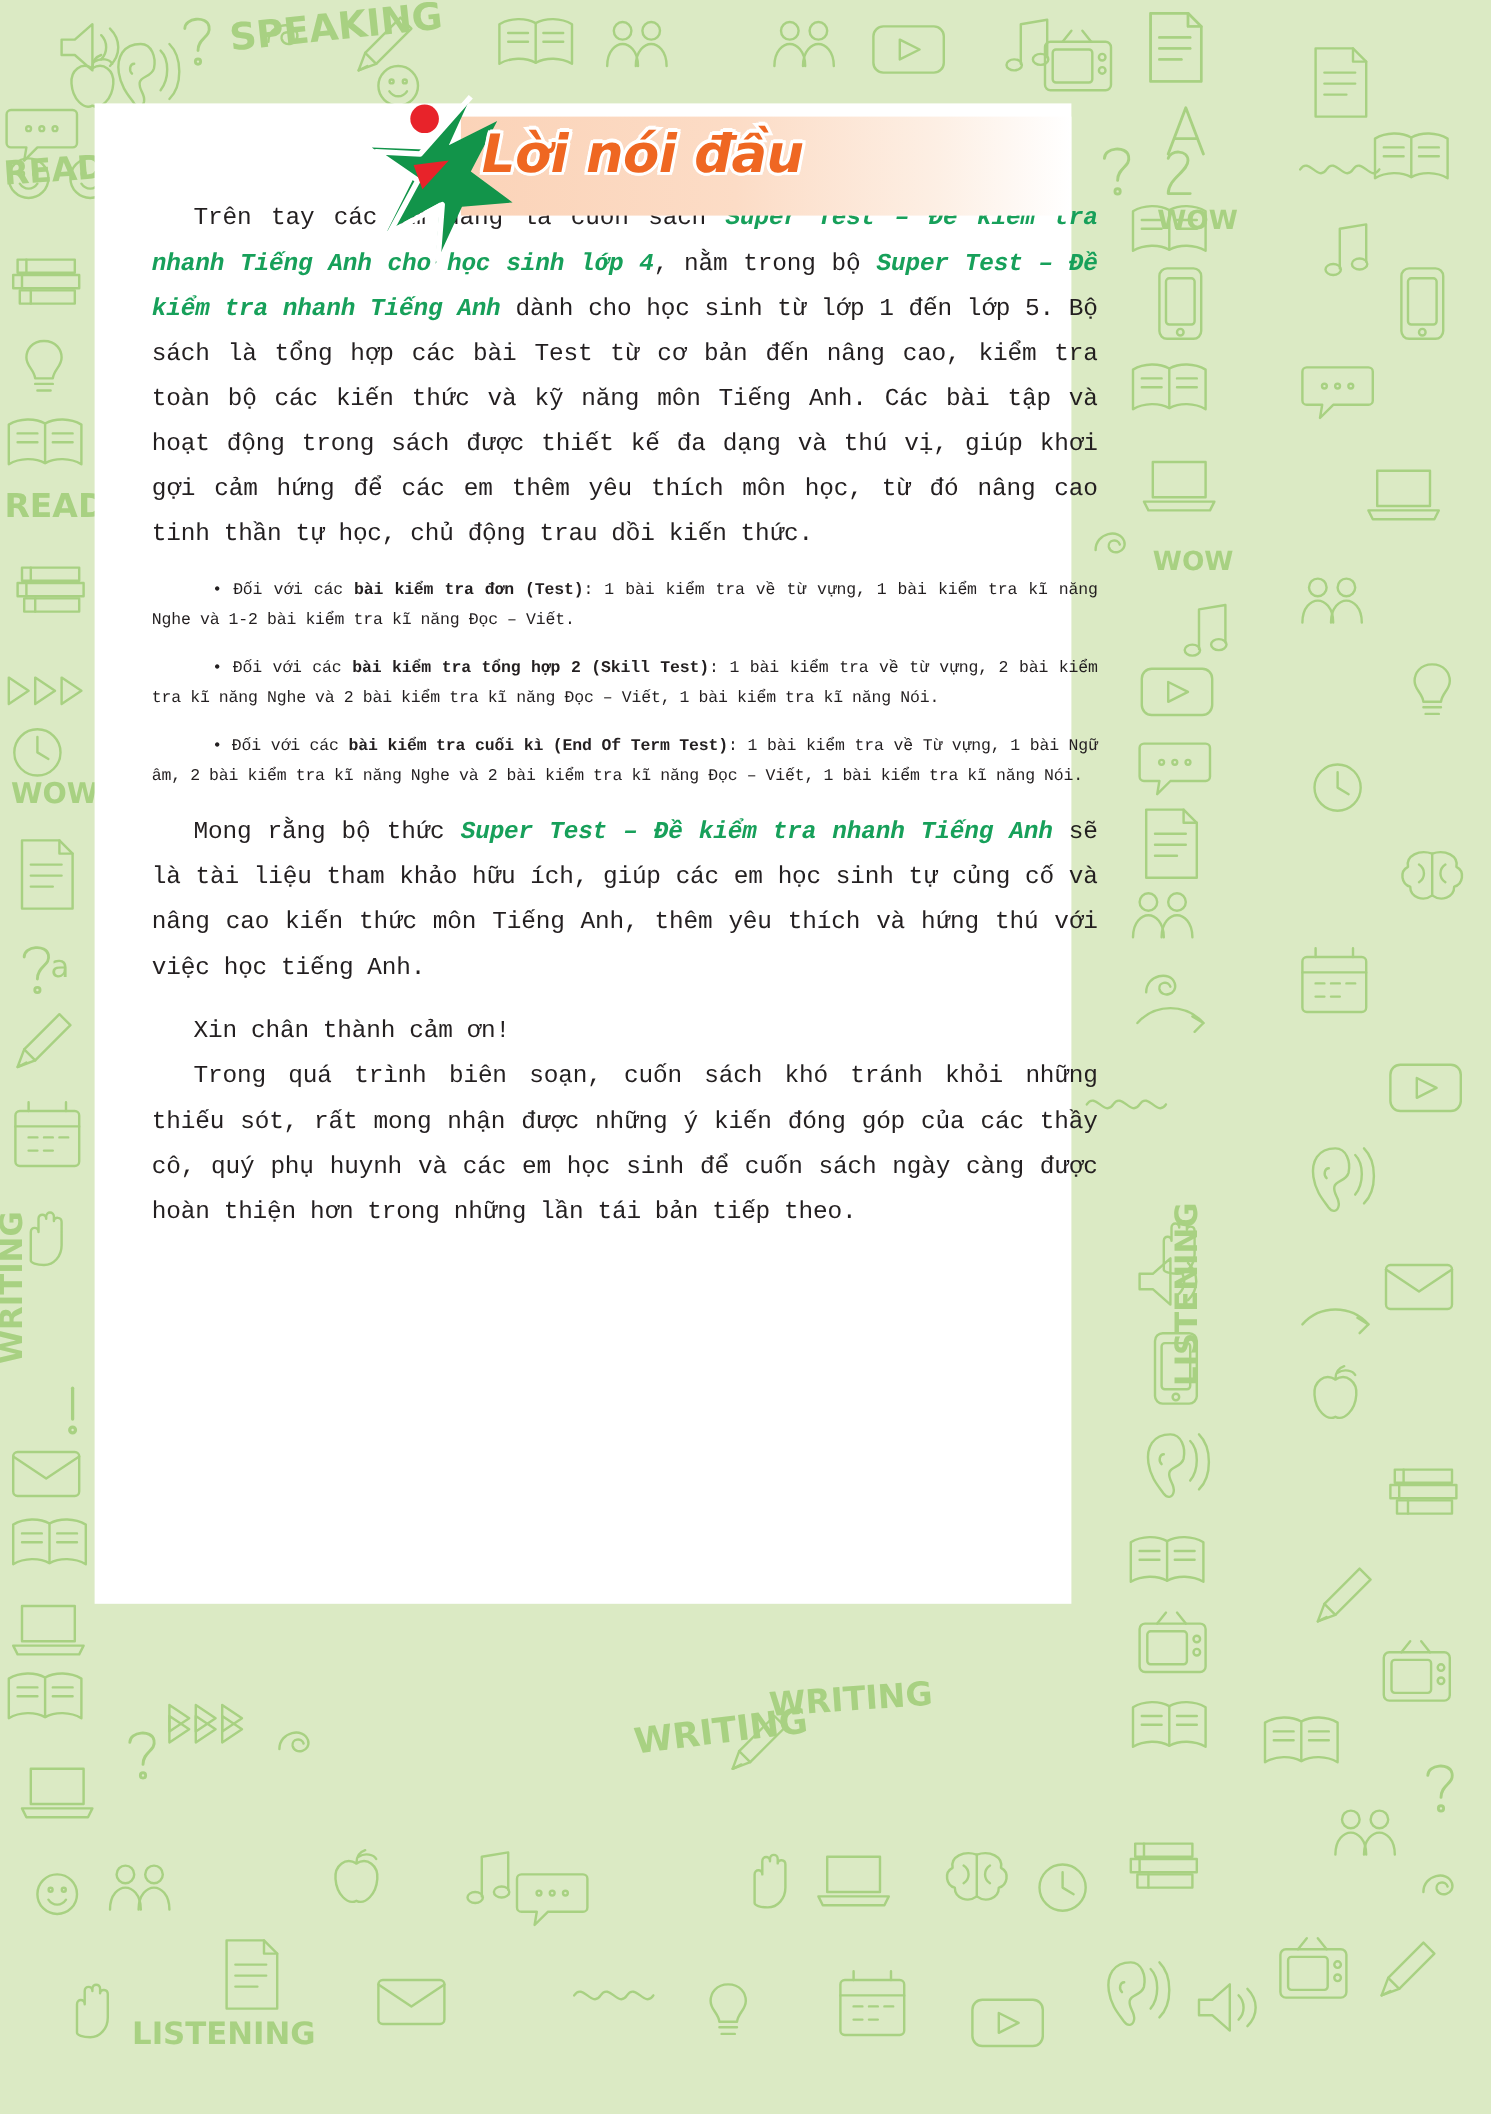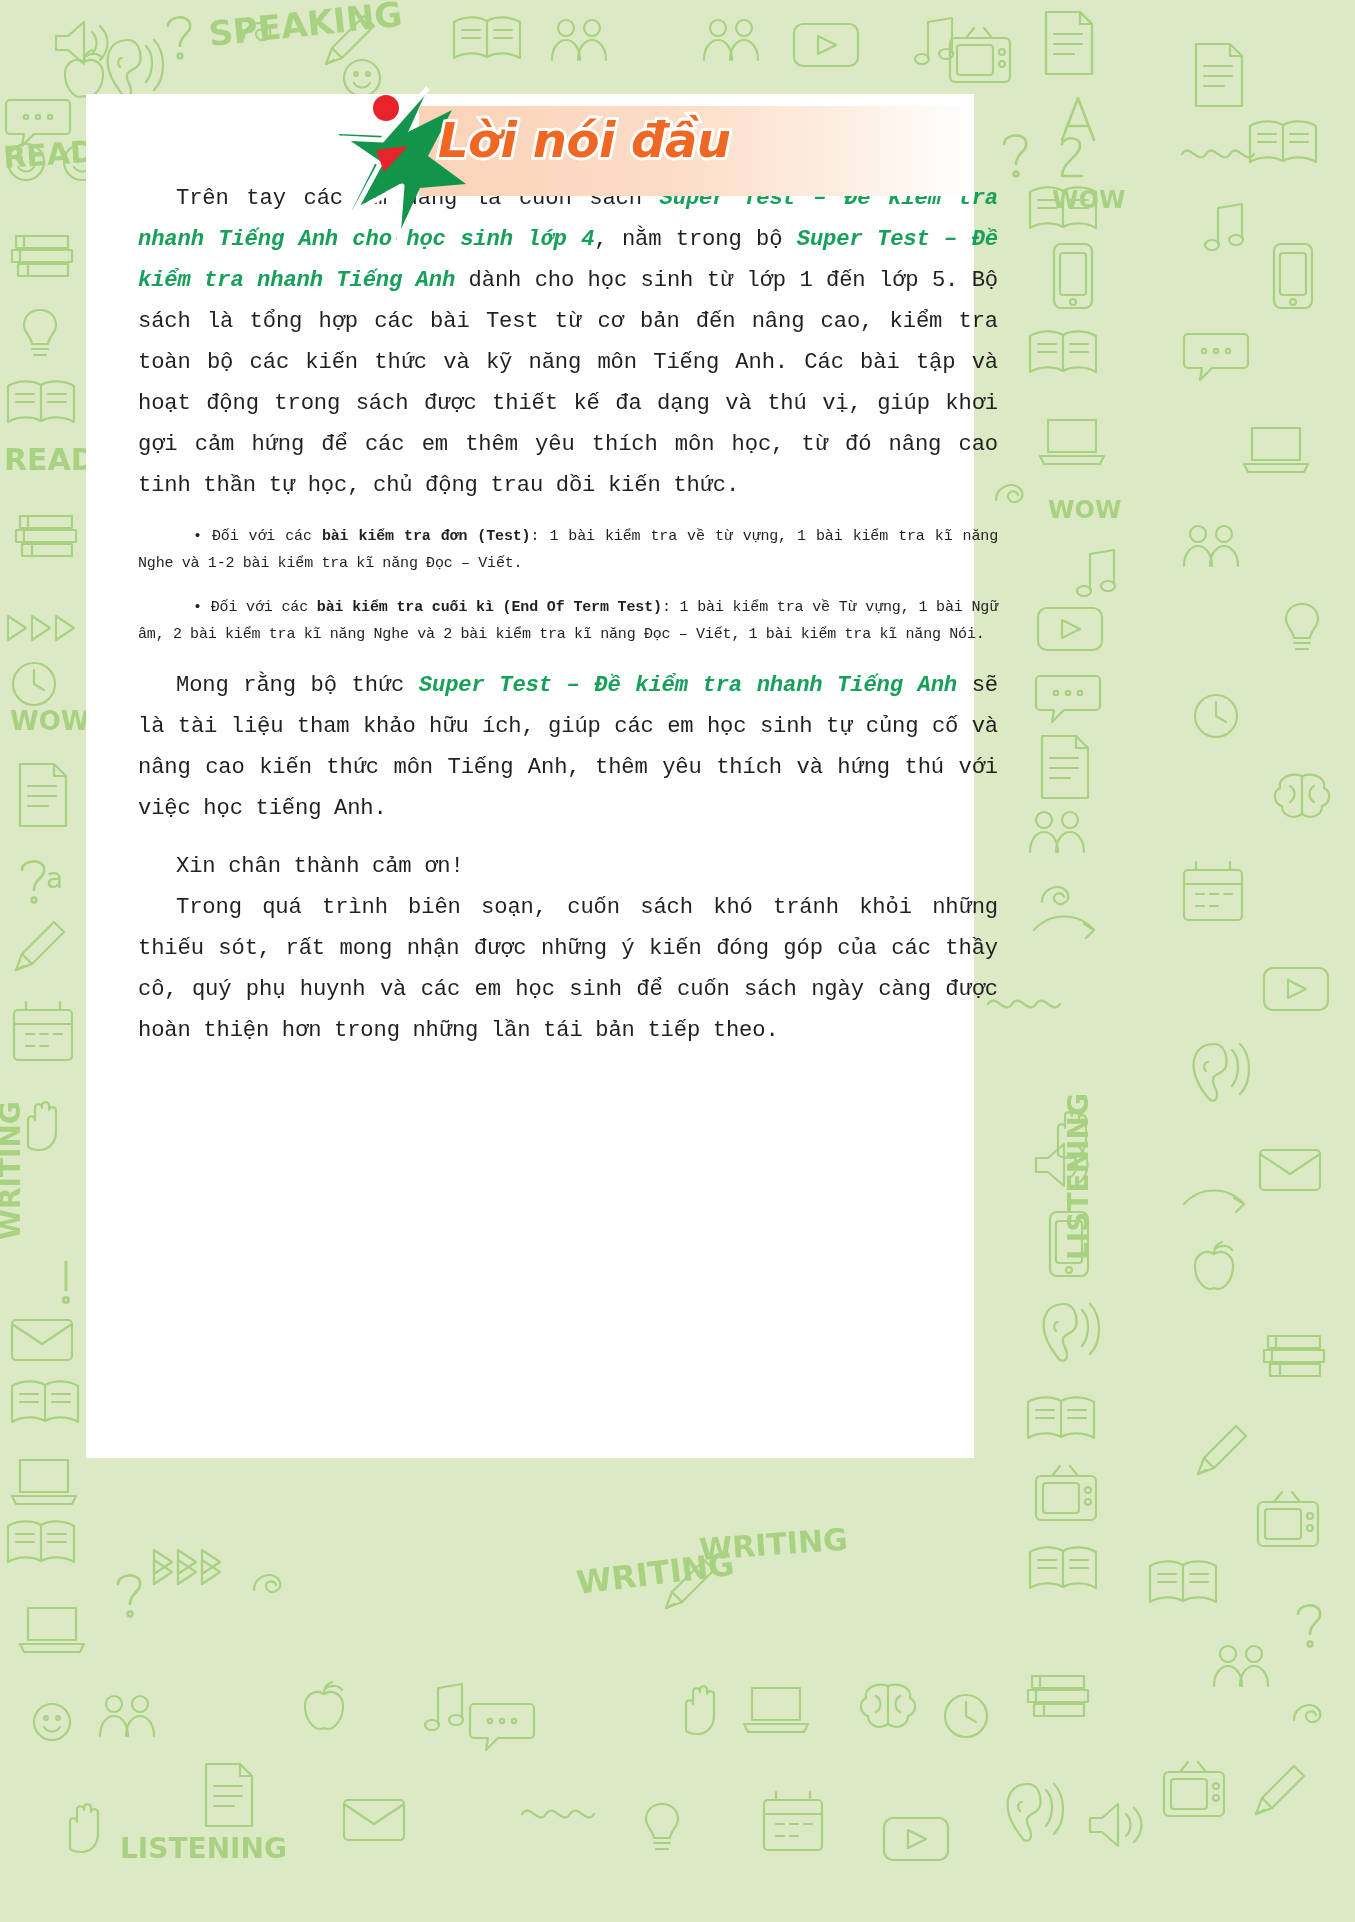--- a/index.html
+++ b/index.html
@@ -403,17 +403,18 @@
   </svg>
 
   <div class="header-title">
     <span>Lời nói đầu</span>
   </div>
 </div>
 
 <div class="content" id="body-content">
     <p class="para"><span>Trên tay các em đang là cuốn sách </span><span class="em-green">Super Test – Đề kiểm tra nhanh Tiếng Anh cho học sinh lớp 4</span><span>, nằm trong bộ </span><span class="em-green">Super Test – Đề kiểm tra nhanh Tiếng Anh</span><span> dành cho học sinh từ lớp 1 đến lớp 5. Bộ sách là tổng hợp các bài Test từ cơ bản đến nâng cao, kiểm tra toàn bộ các kiến thức và kỹ năng môn Tiếng Anh. Các bài tập và hoạt động trong sách được thiết kế đa dạng và thú vị, giúp khơi gợi cảm hứng để các em thêm yêu thích môn học, từ đó nâng cao tinh thần tự học, chủ động trau dồi kiến thức.</span></p>
     <p class="bullet"><span>• Đối với các </span><span class="bold">bài kiểm tra đơn (Test)</span><span>: 1 bài kiểm tra về từ vựng, 1 bài kiểm tra kĩ năng Nghe và 1-2 bài kiểm tra kĩ năng Đọc – Viết.</span></p>
+    <p class="bullet"><span>• Đối với các </span><span class="bold">bài kiểm tra tổng hợp 2 (Skill Test)</span><span>: 1 bài kiểm tra về từ vựng, 2 bài kiểm tra kĩ năng Nghe và 2 bài kiểm tra kĩ năng Đọc – Viết, 1 bài kiểm tra kĩ năng Nói.</span></p>
     <p class="bullet"><span>• Đối với các </span><span class="bold">bài kiểm tra cuối kì (End Of Term Test)</span><span>: 1 bài kiểm tra về Từ vựng, 1 bài Ngữ âm, 2 bài kiểm tra kĩ năng Nghe và 2 bài kiểm tra kĩ năng Đọc – Viết, 1 bài kiểm tra kĩ năng Nói.</span></p>
     <p class="para"><span>Mong rằng bộ thức </span><span class="em-green">Super Test – Đề kiểm tra nhanh Tiếng Anh</span><span> sẽ là tài liệu tham khảo hữu ích, giúp các em học sinh tự củng cố và nâng cao kiến thức môn Tiếng Anh, thêm yêu thích và hứng thú với việc học tiếng Anh.</span></p>
     <p class="para last"><span>Xin chân thành cảm ơn!</span></p>
     <p class="para"><span>Trong quá trình biên soạn, cuốn sách khó tránh khỏi những thiếu sót, rất mong nhận được những ý kiến đóng góp của các thầy cô, quý phụ huynh và các em học sinh để cuốn sách ngày càng được hoàn thiện hơn trong những lần tái bản tiếp theo.</span></p>
   </div>
 
 </body></html>

